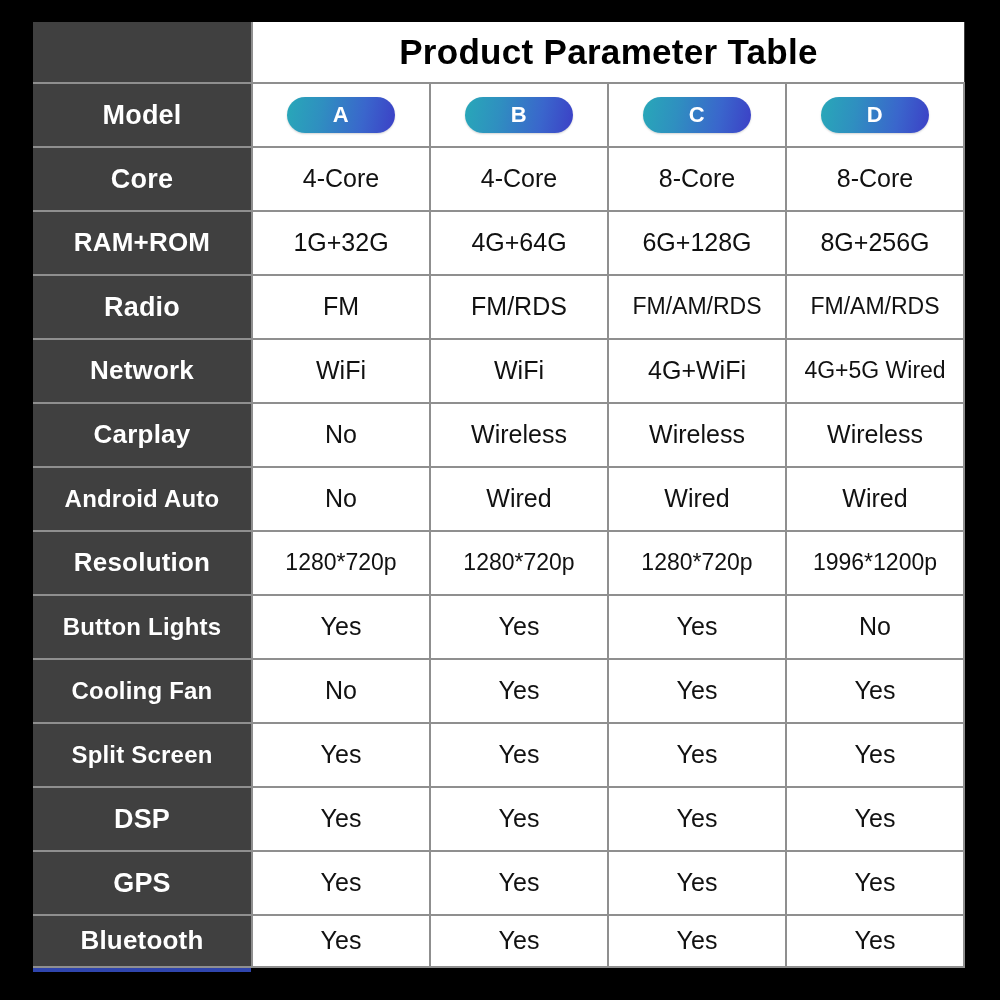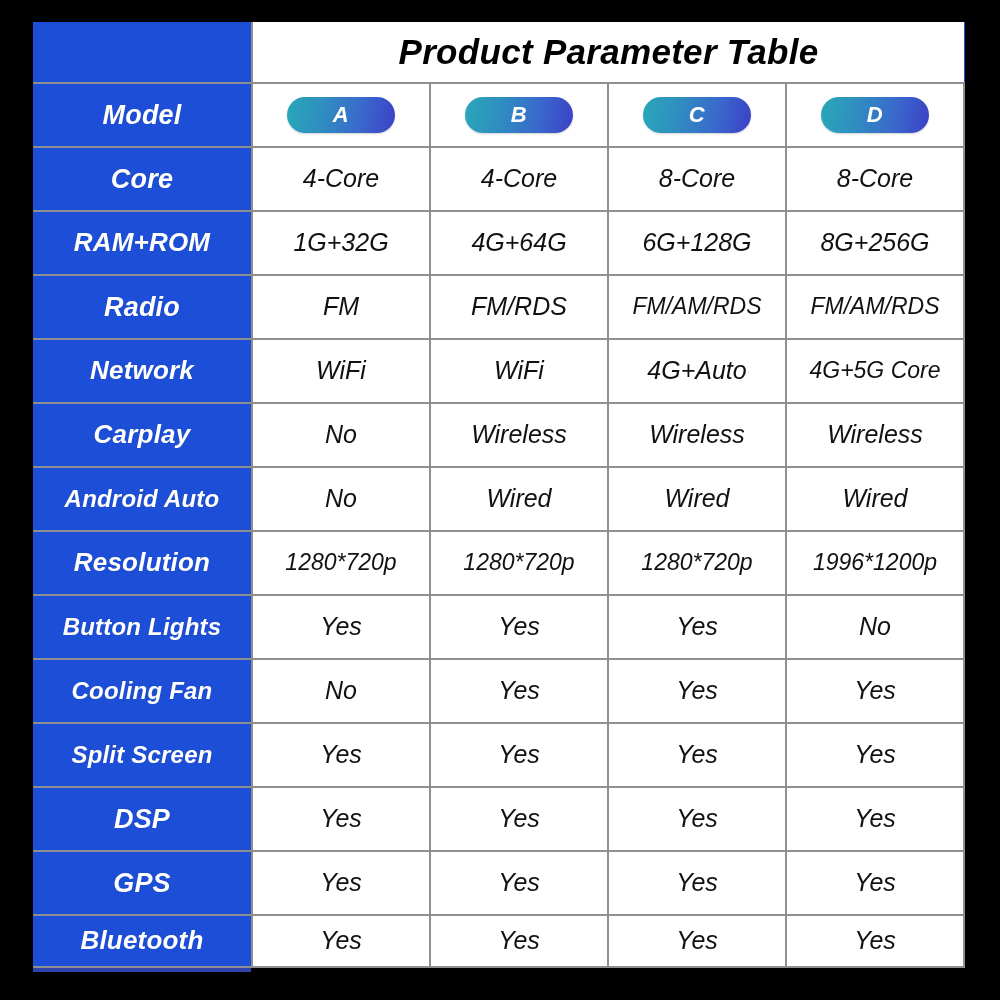--- a/index.html
+++ b/index.html
@@ -23,23 +23,22 @@
 
   
   #param-table {
     position: absolute;
     left: 33px;
     top: 22px;
     width: 932px;
     height: 902px;
     border-collapse: collapse;
     table-layout: fixed;
-    background: #1d4ed8;
+    background: #404040;
     overflow: hidden;
-    font-style: italic;
   }
 
   #param-table td {
     border: 2px solid #8f8f8f;
     padding: 0;
     text-align: center;
     vertical-align: middle;
     background-clip: padding-box;
   }
 
@@ -226,22 +225,22 @@
         <td class="data-cell small">FM/AM/RDS</td>
         <td class="data-cell small">FM/AM/RDS</td>
       </tr>
 
       <tr class="r-std">
         <td class="label-col">
           <span class="label-text lbl-lg">Network</span>
         </td>
         <td class="data-cell">WiFi</td>
         <td class="data-cell">WiFi</td>
-        <td class="data-cell">4G+Auto</td>
-        <td class="data-cell small">4G+5G Core</td>
+        <td class="data-cell">4G+WiFi</td>
+        <td class="data-cell small">4G+5G Wired</td>
       </tr>
 
       <tr class="r-std">
         <td class="label-col">
           <span class="label-text lbl-lg">Carplay</span>
         </td>
         <td class="data-cell">No</td>
         <td class="data-cell">Wireless</td>
         <td class="data-cell">Wireless</td>
         <td class="data-cell">Wireless</td>

